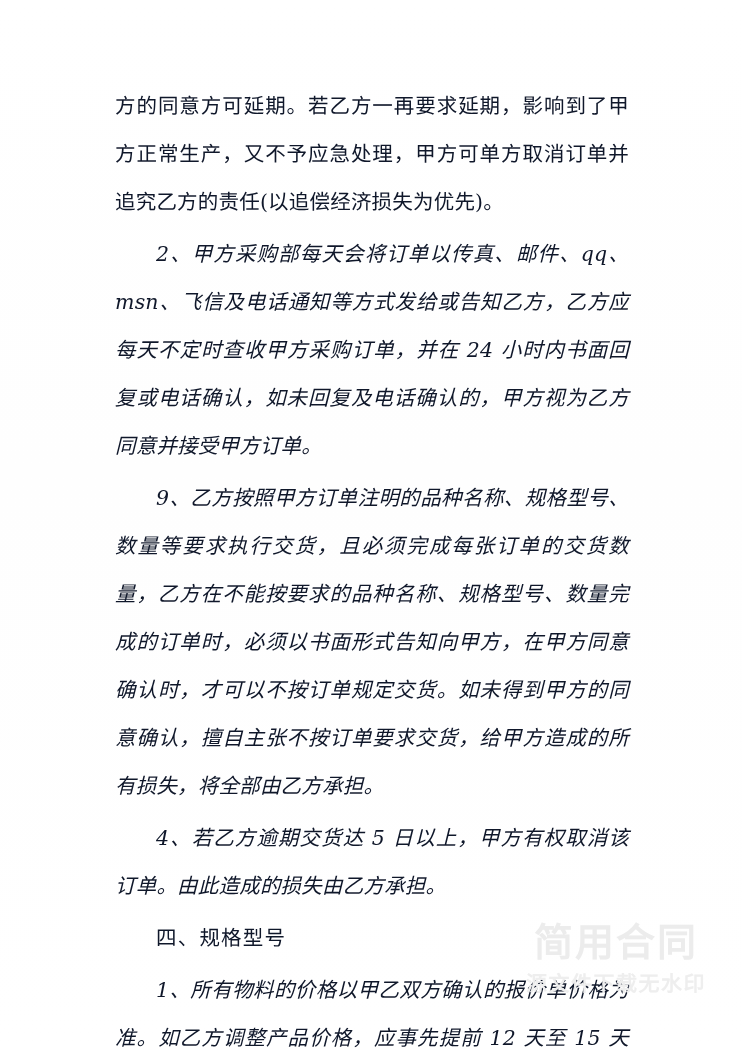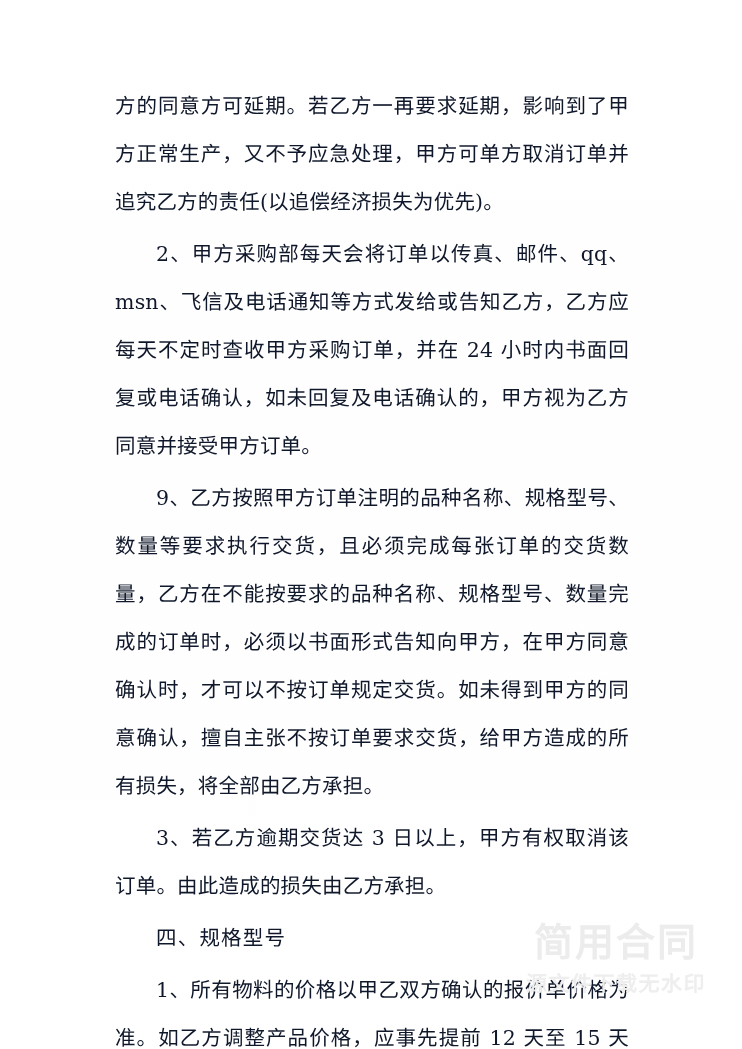--- a/index.html
+++ b/index.html
@@ -46,20 +46,21 @@
     text-align: justify;
     text-justify: inter-character;
     text-align-last: left;
     letter-spacing: 0.2px;
     font-weight: 400;
     -webkit-font-smoothing: none;
   }
 
   .para.indent {
     text-indent: 41px;
+    font-style: italic;
   }
 
   .para.heading {
     text-indent: 41px;
     letter-spacing: 1.2px;
   }
 
   
   #watermark {
     position: absolute;
@@ -104,21 +105,21 @@
   <div id="paper-texture"></div>
 
   <div id="doc-body">
 
     <p class="para">方的同意方可延期。若乙方一再要求延期，影响到了甲方正常生产，又不予应急处理，甲方可单方取消订单并追究乙方的责任(以追偿经济损失为优先)。</p>
 
     <p class="para indent">2、甲方采购部每天会将订单以传真、邮件、qq、msn、飞信及电话通知等方式发给或告知乙方，乙方应每天不定时查收甲方采购订单，并在 24 小时内书面回复或电话确认，如未回复及电话确认的，甲方视为乙方同意并接受甲方订单。</p>
 
     <p class="para indent">9、乙方按照甲方订单注明的品种名称、规格型号、数量等要求执行交货，且必须完成每张订单的交货数量，乙方在不能按要求的品种名称、规格型号、数量完成的订单时，必须以书面形式告知向甲方，在甲方同意确认时，才可以不按订单规定交货。如未得到甲方的同意确认，擅自主张不按订单要求交货，给甲方造成的所有损失，将全部由乙方承担。</p>
 
-    <p class="para indent">3、若乙方逾期交货达 3 日以上，甲方有权取消该订单。由此造成的损失由乙方承担。</p>
+    <p class="para indent">4、若乙方逾期交货达 5 日以上，甲方有权取消该订单。由此造成的损失由乙方承担。</p>
 
     <p class="para heading">四、规格型号</p>
 
     <p class="para indent">1、所有物料的价格以甲乙双方确认的报价单价格为准。如乙方调整产品价格，应事先提前 12 天至 15 天及时通知甲方公司采购部核价科，经与甲方公司采购部核价科协商一致并得到同意后方可执行新价格，未经甲方公司采购部核价科认可的乙方单方调价无效。</p>
 
   </div>
 
   <div id="watermark">
     <span id="watermark-main">简用合同</span>
     <span id="watermark-sub">源文件下载无水印</span>

